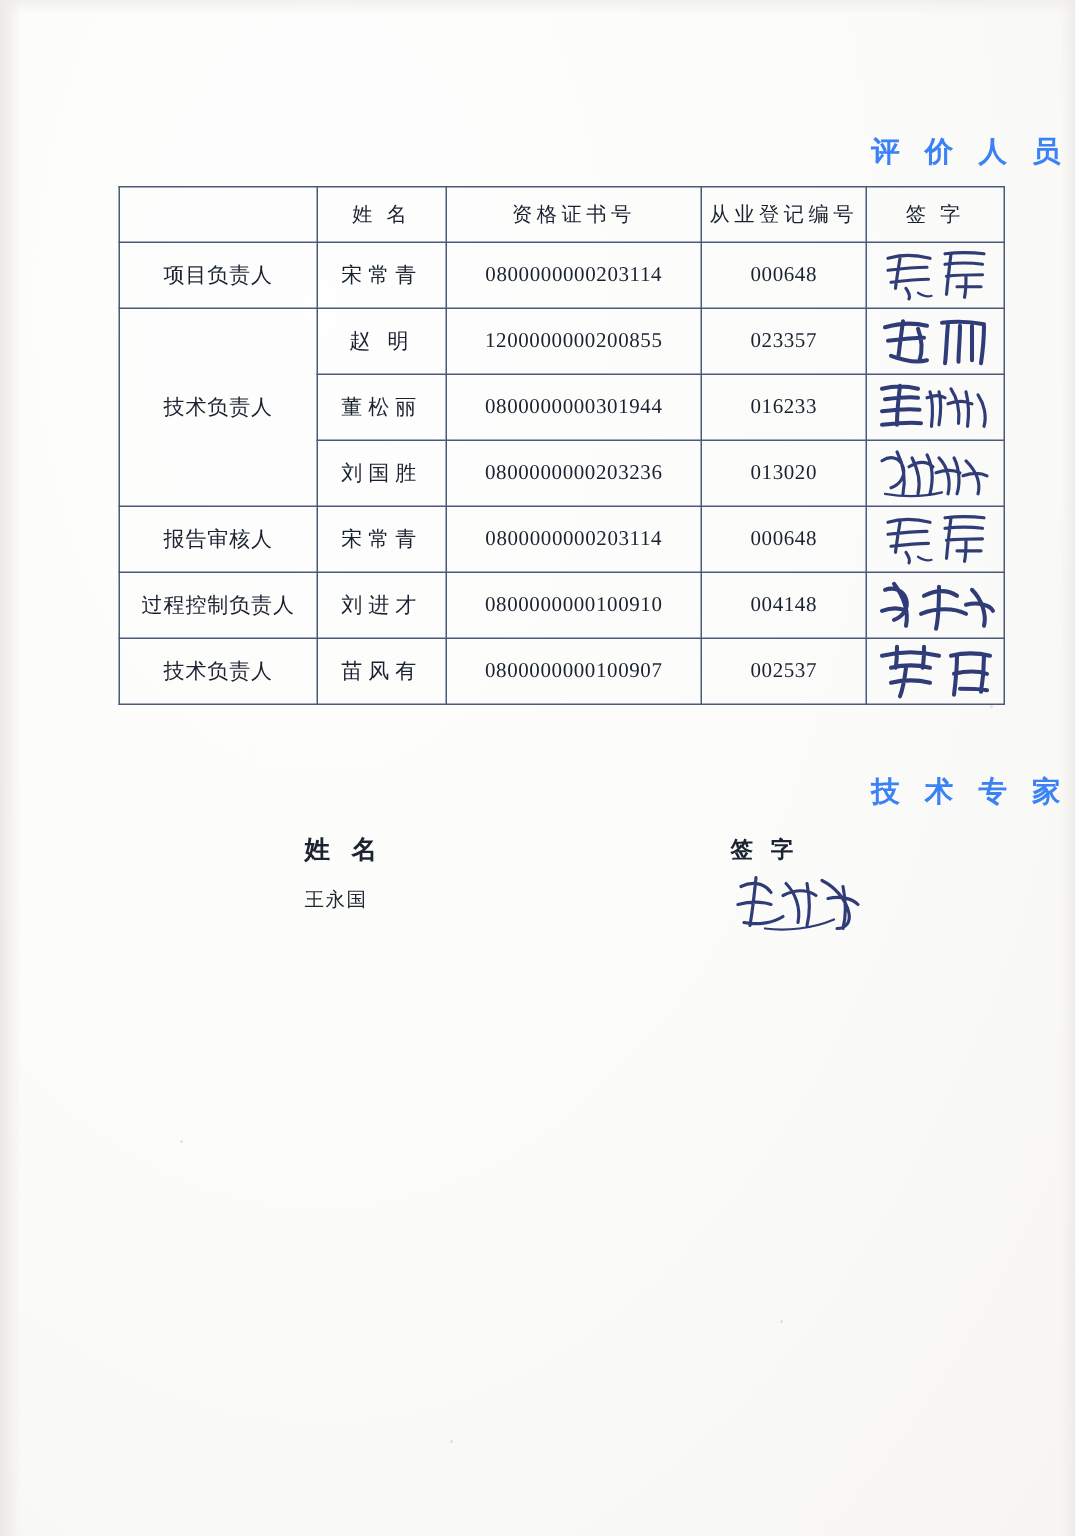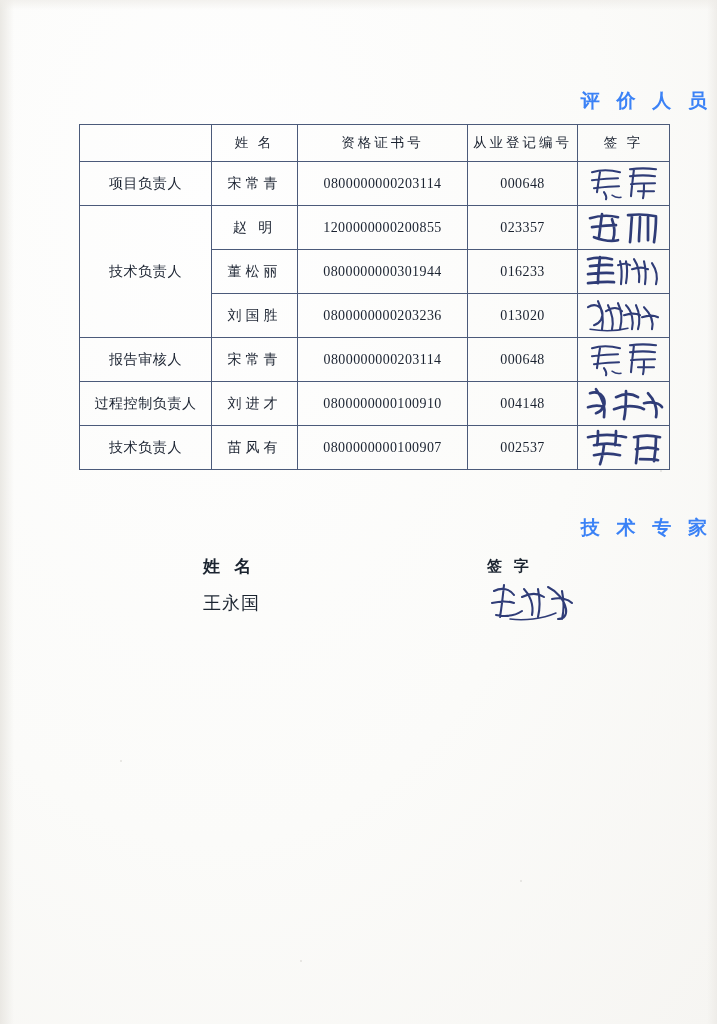--- a/index.html
+++ b/index.html
@@ -151,21 +151,21 @@
     letter-spacing: 4px;
   }
   .expert-row {
     position: relative;
     height: 44px;
   }
   .expert-row .e-name {
     position: absolute;
     left: 203px;
     top: 6px;
-    font-size: 18px;
+    font-size: 13px;
     letter-spacing: 1px;
   }
   .expert-row .e-sign {
     position: absolute;
     left: 490px;
     top: -4px;
     width: 100px;
     height: 44px;
   }
   .expert-row .e-sign .sig {

